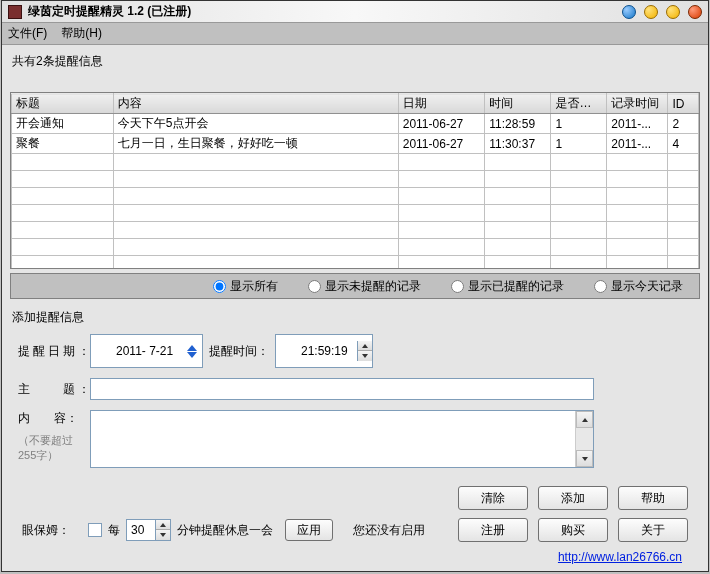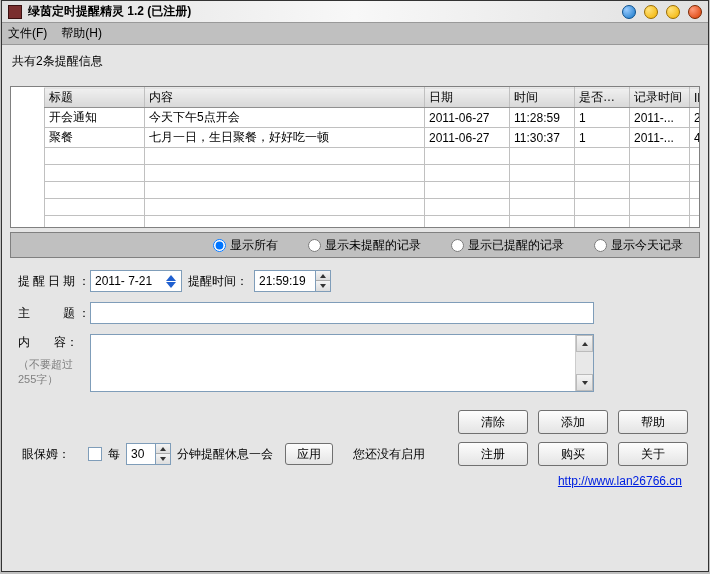--- a/index.html
+++ b/index.html
@@ -10,40 +10,40 @@
   .titlebar .title{font-weight:bold;color:#000;}
   .titlebar .spacer{flex:1;}
   .winbtn{width:14px;height:14px;border-radius:50%;margin-left:8px;border:1px solid #9a6b00;display:inline-block;cursor:pointer;}
   .winbtn.blue{background:radial-gradient(circle at 30% 30%,#9cf,#1676c8);border-color:#0a4f8c;}
   .winbtn.min{background:radial-gradient(circle at 30% 30%,#ffe17a,#f2b200);}
   .winbtn.max{background:radial-gradient(circle at 30% 30%,#ffe17a,#f2b200);}
   .winbtn.close{background:radial-gradient(circle at 30% 30%,#ff9a7a,#d83a00);border-color:#7a2600;}
   .menubar{height:22px;background:#c0c0c0;display:flex;align-items:center;padding:0 6px;border-bottom:1px solid #999;gap:14px;}
   .menubar span{cursor:pointer;}
   .listinfo{padding:8px 10px 4px;color:#000;}
-  .table-wrap{margin:12px 8px 4px;height:142px;border:1px solid #808080;background:#fff;overflow:hidden;padding-left:33px;}
+  .table-wrap{margin:18px 8px 4px;height:177px;border:1px solid #808080;background:#fff;overflow:hidden;}
   table{border-collapse:collapse;width:100%;table-layout:fixed;}
   th,td{border:1px solid #c0c0c0;padding:1px 4px;text-align:left;height:17px;white-space:nowrap;overflow:hidden;text-overflow:ellipsis;}
   th{background:linear-gradient(#f0f0f0,#d8d8d8);border-top:1px solid #e8e8e8;border-bottom:1px solid #909090;font-weight:normal;color:#000;}
   col.c-title{width:100px;}
   col.c-content{width:280px;}
   col.c-date{width:85px;}
   col.c-time{width:65px;}
   col.c-valid{width:55px;}
   col.c-rectime{width:60px;}
   col.c-id{width:30px;}
   .filterbar{height:26px;display:flex;align-items:center;gap:30px;padding:0 16px;margin:4px 8px 6px;background:#c0c0c0;border:1px solid #808080;justify-content:flex-end;}
   .filterbar label{display:flex;align-items:center;gap:4px;cursor:pointer;}
   .filterbar input[type=radio]{margin:0;}
   .addlabel{padding:4px 10px 2px;color:#000;}
   .form{padding:6px 16px;}
   .row{display:flex;align-items:center;margin-bottom:10px;}
   .lbl{width:72px;text-align:justify;text-align-last:justify;}
   .lbl::after{content:"：";}
-  .datebox,.timebox{display:inline-flex;background:#fff;border:1px solid #7f9db9;height:22px;align-items:center;}
+  .datebox,.timebox{display:inline-flex;background:#fff;border:1px solid #7f9db9;height:34px;align-items:center;padding-left:21px;}
   .datebox input,.timebox input{border:none;height:18px;padding:0 4px;outline:none;font-family:inherit;font-size:12px;}
   .datebox .cal{width:16px;height:18px;background:#fff;display:flex;flex-direction:column;justify-content:center;align-items:center;margin-right:2px;}
   .datebox .cal .up{width:0;height:0;border-left:5px solid transparent;border-right:5px solid transparent;border-bottom:6px solid #2060d0;margin-bottom:1px;}
   .datebox .cal .dn{width:0;height:0;border-left:5px solid transparent;border-right:5px solid transparent;border-top:6px solid #2060d0;}
   .spinner{display:flex;flex-direction:column;border-left:1px solid #7f9db9;}
   .spinner .btn{width:14px;height:10px;background:linear-gradient(#f4f4f4,#ddd);border-bottom:1px solid #aaa;display:flex;align-items:center;justify-content:center;cursor:pointer;}
   .spinner .btn:last-child{border-bottom:none;}
   .arrow-up{width:0;height:0;border-left:3px solid transparent;border-right:3px solid transparent;border-bottom:4px solid #333;}
   .arrow-dn{width:0;height:0;border-left:3px solid transparent;border-right:3px solid transparent;border-top:4px solid #333;}
   .curtime{margin-left:auto;padding-right:60px;color:#000;}
@@ -209,20 +209,21 @@
     <label>
         <input type="radio" name="f" style="">
         <span>显示已提醒的记录</span>
       </label>
     <label>
         <input type="radio" name="f" style="">
         <span>显示今天记录</span>
       </label>
   </div>
 
+  <div class="addlabel">添加提醒信息</div>
 
   <div class="form">
     <div class="row">
       <span class="lbl">提醒日期</span>
       <div class="datebox">
         <input style="width: 72px;" value="2011- 7-21">
         <div class="cal">
             <div class="up"></div>
             <div class="dn"></div>
           </div>

